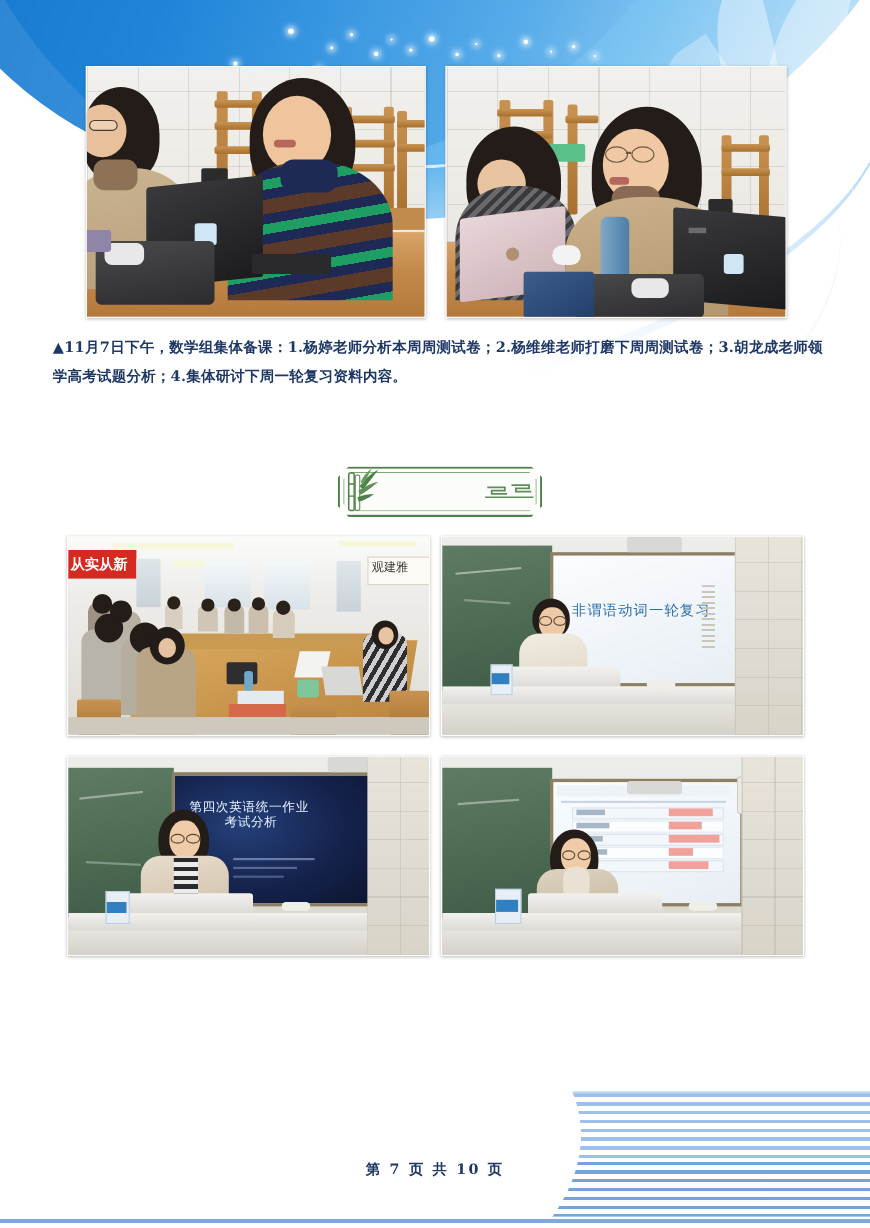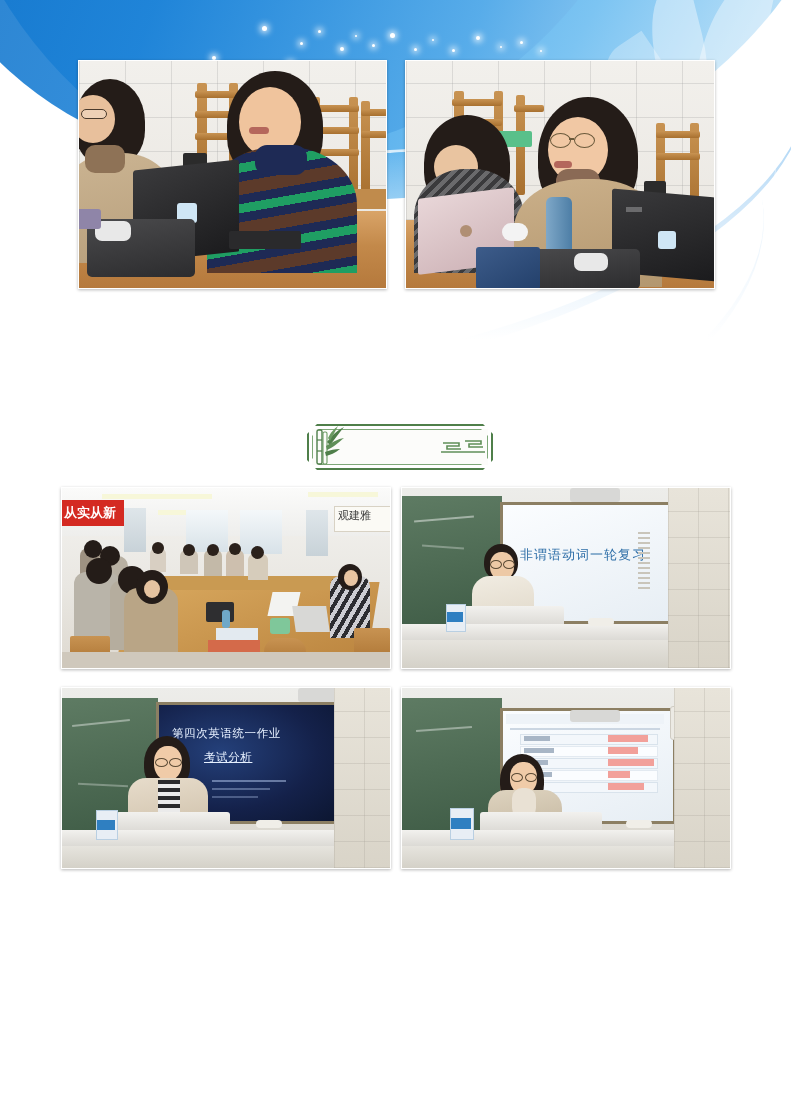--- a/index.html
+++ b/index.html
@@ -241,20 +241,21 @@
 
     <div class="laptop-dark" style="left:206px;top:132px;width:104px;height:84px;transform:skewY(5deg);"></div>
     <div style="left:252px;top:170px;width:18px;height:18px;background:#cfe6f5;border-radius:3px;"></div>
     <div style="left:220px;top:146px;width:16px;height:5px;background:#6b6b6d;"></div>
 
     <div style="left:116px;top:188px;width:118px;height:40px;background:linear-gradient(170deg,#4a4a4c,#2c2c2e);border-radius:5px;"></div>
     <div style="left:168px;top:192px;width:34px;height:18px;background:#e8e8e8;border-radius:7px;"></div>
     <div style="left:70px;top:186px;width:64px;height:42px;background:linear-gradient(150deg,#3d5c8a,#23406b);border-radius:3px;"></div>
   </div>
 
+  <div class="cap" style="left:48px;top:304px;width:700px;text-indent:0;">▲11月7日下午，数学组集体备课：1.杨婷老师分析本周周测试卷；2.杨维维老师打磨下周周测试卷；3.胡龙成老师领学高考试题分析；4.集体研讨下周一轮复习资料内容。</div>
 
   <div class="banner">
     <div class="banner-frame"></div>
     <div class="banner-inner"></div>
     <svg class="bamboo" viewBox="0 0 44 42">
       <rect x="6" y="4" width="5" height="34" rx="1.5" fill="none" stroke="#4f7f4a" stroke-width="1.4"></rect>
       <line x1="6" y1="14" x2="11" y2="14" stroke="#4f7f4a" stroke-width="1.2"></line>
       <line x1="6" y1="25" x2="11" y2="25" stroke="#4f7f4a" stroke-width="1.2"></line>
       <rect x="12" y="6" width="4" height="32" rx="1.5" fill="none" stroke="#6a9a62" stroke-width="1.1"></rect>
       <path d="M16 16 C22 8 27 4 33 1 C28 7 24 13 19 19 Z" fill="#4f7f4a"></path>
@@ -362,21 +363,21 @@
        linear-gradient(180deg,#e8e4da,#d9d4c8);"></div>
   </div>
 
   <div class="ph" style="left:61px;top:687px;width:328px;height:180px;">
     <div class="wall" style="background:linear-gradient(180deg,#ededea 0%,#e2e0da 60%,#d6d2c8 100%);"></div>
     <div class="chalk" style="left:0;top:10px;width:96px;height:136px;"></div>
     <div style="left:10px;top:34px;width:58px;height:2px;background:rgba(255,255,255,.4);transform:rotate(-6deg);"></div>
     <div style="left:16px;top:96px;width:50px;height:2px;background:rgba(255,255,255,.3);transform:rotate(3deg);"></div>
     <div class="screendark" style="left:94px;top:14px;width:176px;height:116px;"></div>
     <div class="scr-txt-w" style="left:110px;top:38px;font-size:11.5px;letter-spacing:.6px;text-align:center;">第四次英语统一作业</div>
-    <div class="scr-txt-w" style="left:142px;top:62px;font-size:11.5px;letter-spacing:.6px;text-decoration:underline;">考试分析</div>
+    <div class="scr-txt-w" style="left:142px;top:52px;font-size:11.5px;letter-spacing:.6px;">考试分析</div>
     <div style="left:150px;top:92px;width:74px;height:2px;background:rgba(200,220,255,.45);"></div>
     <div style="left:150px;top:100px;width:58px;height:2px;background:rgba(200,220,255,.35);"></div>
     <div style="left:150px;top:108px;width:46px;height:2px;background:rgba(200,220,255,.3);"></div>
     <div style="left:236px;top:0px;width:48px;height:14px;background:#d8d8d6;border-radius:3px;"></div>
     <div style="left:276px;top:8px;width:26px;height:30px;background:#eceae4;border-radius:3px;border:1px solid #cfcbc2;"></div>
 
     <div style="left:82px;top:48px;width:46px;height:54px;border-radius:50% 50% 42% 42%;background:#241c18;"></div>
     <div style="left:92px;top:58px;width:28px;height:34px;border-radius:46%;background:#f0cba8;"></div>
     <div style="left:93px;top:70px;width:11px;height:7px;border:1.2px solid #5a4a35;border-radius:50%;"></div>
     <div style="left:107px;top:70px;width:11px;height:7px;border:1.2px solid #5a4a35;border-radius:50%;"></div>
@@ -431,14 +432,23 @@
     <div style="left:48px;top:120px;width:22px;height:30px;background:#e8eef5;border:1px solid #b9cfe2;"></div>
     <div style="left:49px;top:130px;width:20px;height:11px;background:#2f7fc1;"></div>
     <div style="left:224px;top:132px;width:26px;height:8px;background:#f0eee8;border-radius:4px;"></div>
     <div style="left:272px;top:0;width:56px;bottom:0;background:
        repeating-linear-gradient(0deg,rgba(160,155,145,.25) 0 1px,transparent 1px 26px),
        repeating-linear-gradient(90deg,rgba(160,155,145,.25) 0 1px,transparent 1px 30px),
        linear-gradient(180deg,#e8e4da,#d9d4c8);"></div>
   </div>
 
 
+  <div class="ftr">
+    <div class="stripes-lite"></div>
+    <div class="stripes"></div>
+    <div class="stripes2"></div>
+    <div class="ftr-white"></div>
+    <div class="ftr-white2"></div>
+    <div class="ftr-base"></div>
+    <div class="pagenum">第 7 页 共 10 页</div>
+  </div>
 
 </div>
 
 </body></html>

